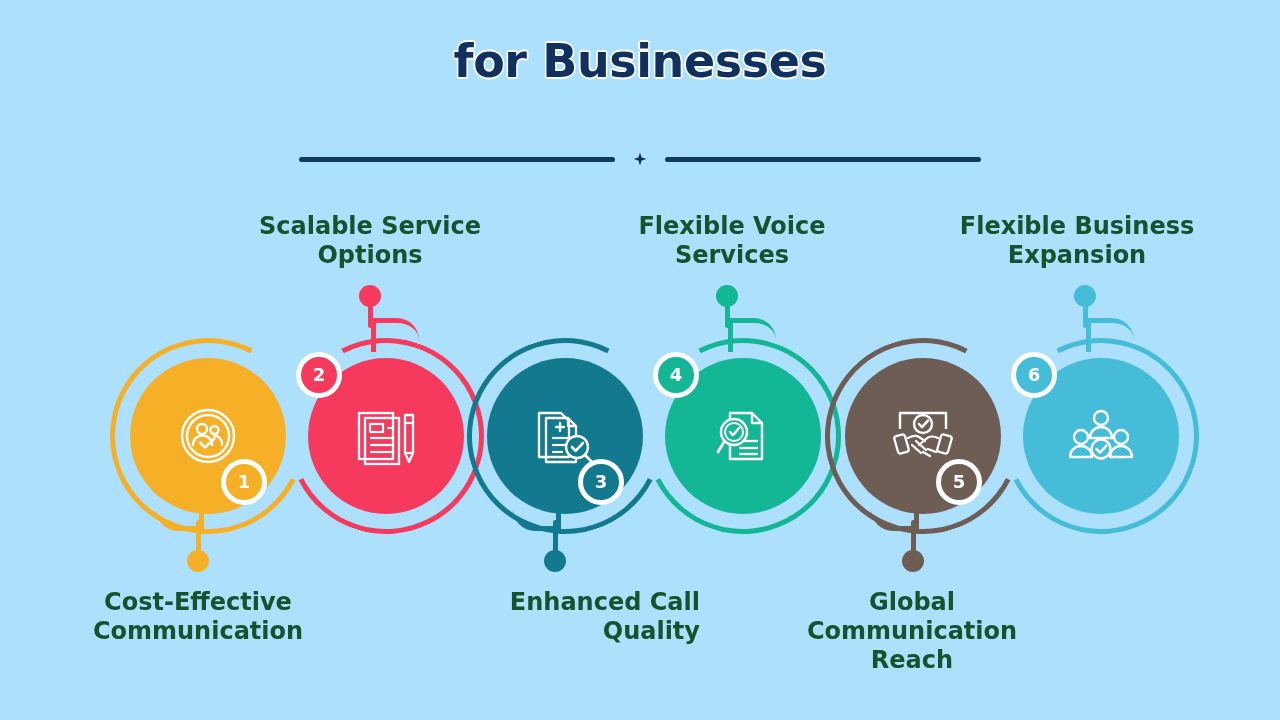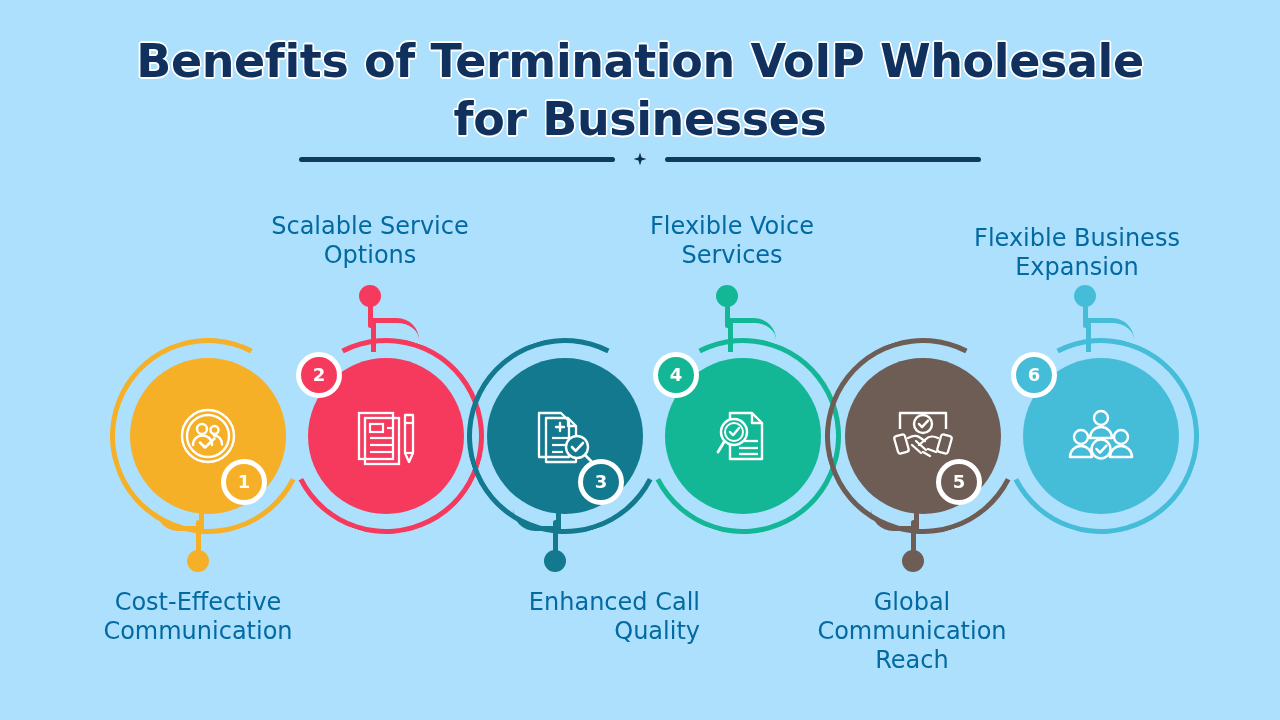--- a/index.html
+++ b/index.html
@@ -129,35 +129,34 @@
     height: 22px;
     border-radius: 50%;
   }
   .elbow {
     position: absolute;
     box-sizing: border-box;
   }
   .label {
     position: absolute;
     font-family: "DejaVu Sans", sans-serif;
-    font-weight: 400;
+    font-weight: 700;
     font-size: 24px;
     line-height: 29px;
-    color: #0369a1;
+    color: #14532d;
     text-align: center;
     white-space: pre-line;
   }
 </style>
 </head>
 <body>
 
 <div id="stage">
 
   <div class="title-block">
-    <div class="title-line">Benefits of Termination VoIP Wholesale</div>
     <div class="title-line">for Businesses</div>
   </div>
 
   <div class="divider">
     <div class="bar"></div>
     <div class="gem"></div>
     <div class="bar"></div>
   </div>
 
   <div class="item">
@@ -304,17 +303,17 @@
         <circle cx="33" cy="40" r="9.5" fill="#45bdd8" stroke="#ffffff" stroke-width="2.4"></circle>
         <path d="M28.5 40l3.4 3.6 6.6-7" fill="none" stroke="#ffffff" stroke-width="2.5" stroke-linecap="round" stroke-linejoin="round"></path>
       </svg>
     </div>
     <div class="badge" style="left:1011px; top:352px; background:#45bdd8;">
       <span>6</span>
     </div>
     <div class="elbow" style="left:1086px; top:318px; width:48px; height:34px; border-right:0; border-bottom:0; border-left:5px solid #45bdd8; border-top:5px solid #45bdd8; border-top-right-radius:22px;"></div>
     <div class="stem" style="left:1083px; top:298px; height:30px; background:#45bdd8;"></div>
     <div class="knob" style="left:1074px; top:285px; background:#45bdd8;"></div>
-    <div class="label" style="left:925px; top:224px; width:304px;">Flexible Business
+    <div class="label" style="left:925px; top:212px; width:304px;">Flexible Business
 Expansion</div>
   </div>
 
 </div>
 
 </body></html>

